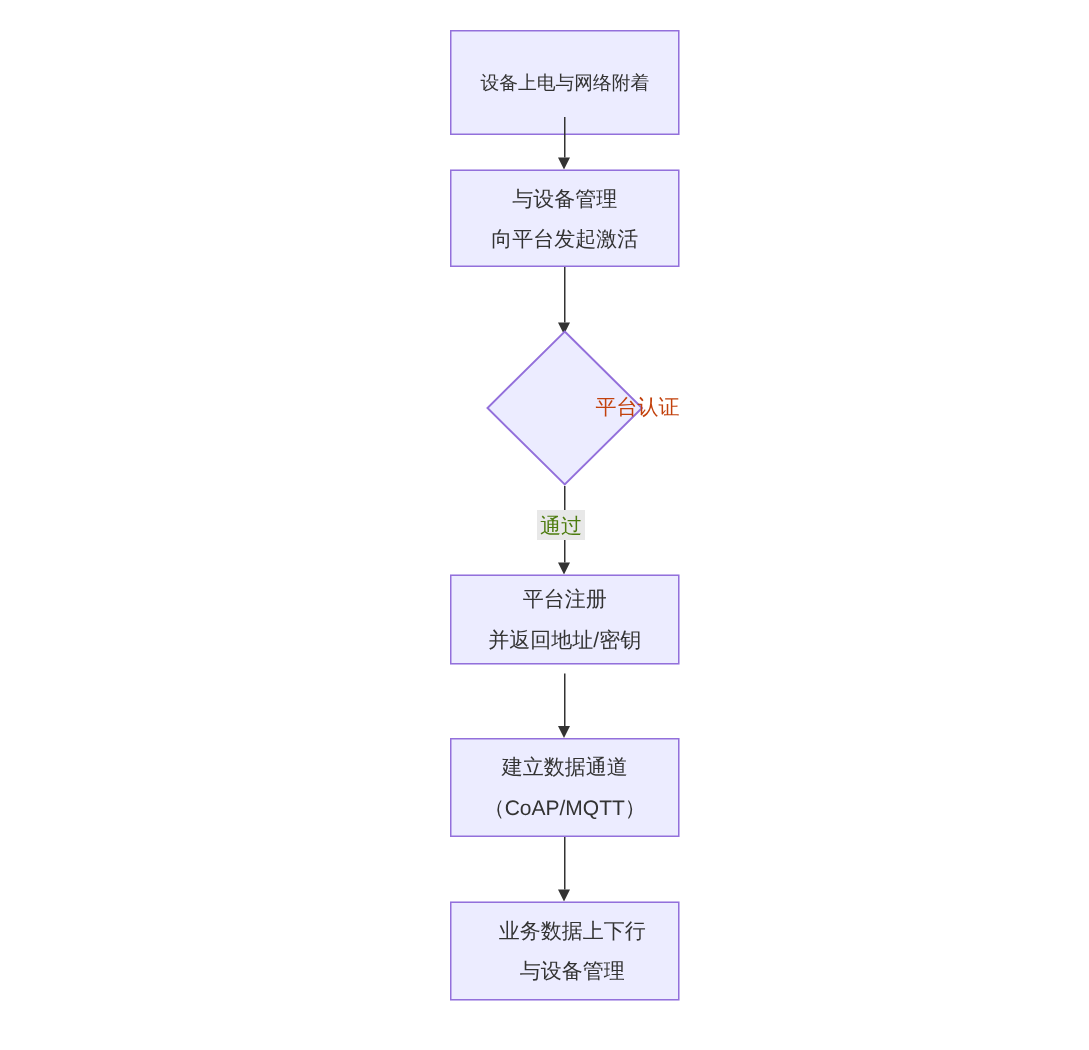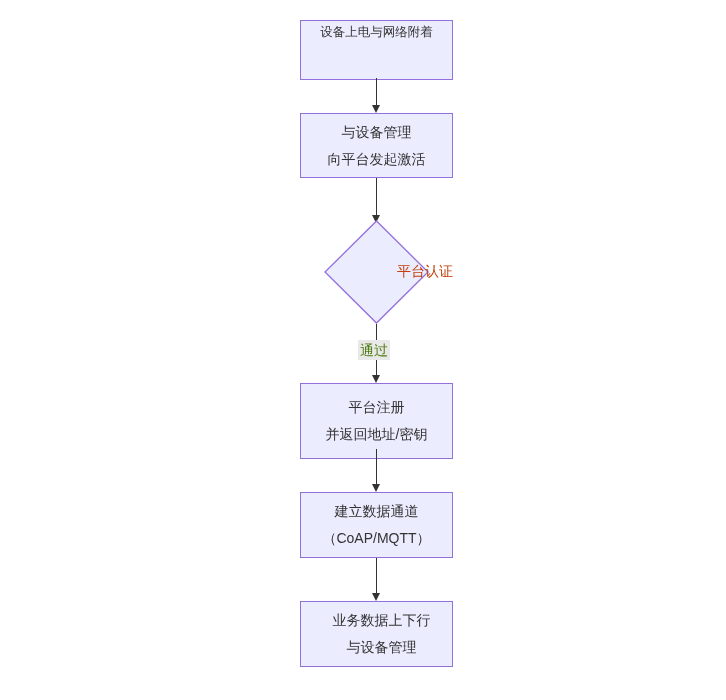--- a/index.html
+++ b/index.html
@@ -93,21 +93,21 @@
     padding: 0 2px;
     z-index: 2;
     white-space: nowrap;
   }
 </style>
 </head>
 <body>
 
 <div class="stage">
 
-  <div class="node-rect small" style="top:20px;height:60px;justify-content:space-between;">
+  <div class="node-rect small" style="top:20px;height:70px;">
     <span class="line">设备上电与网络附着</span>
   </div>
 
   <div class="edge" style="top:78px;height:35px;">
     <div class="shaft"></div>
     <div class="head"></div>
   </div>
 
   <div class="node-rect" style="top:113px;height:65px;">
     <span class="line">与设备管理</span>
@@ -127,21 +127,21 @@
   <div class="diamond-label">
     <span>平台认证</span>
   </div>
 
   <div class="edge" style="top:324px;height:59px;">
     <div class="shaft"></div>
     <div class="head"></div>
   </div>
   <div class="edge-label">通过</div>
 
-  <div class="node-rect" style="top:383px;height:76px;">
+  <div class="node-rect" style="top:383px;height:60px;">
     <span class="line">平台注册</span>
     <span class="line">并返回地址/密钥</span>
   </div>
 
   <div class="edge" style="top:449px;height:43px;">
     <div class="shaft"></div>
     <div class="head"></div>
   </div>
 
   <div class="node-rect" style="top:492px;height:66px;">

